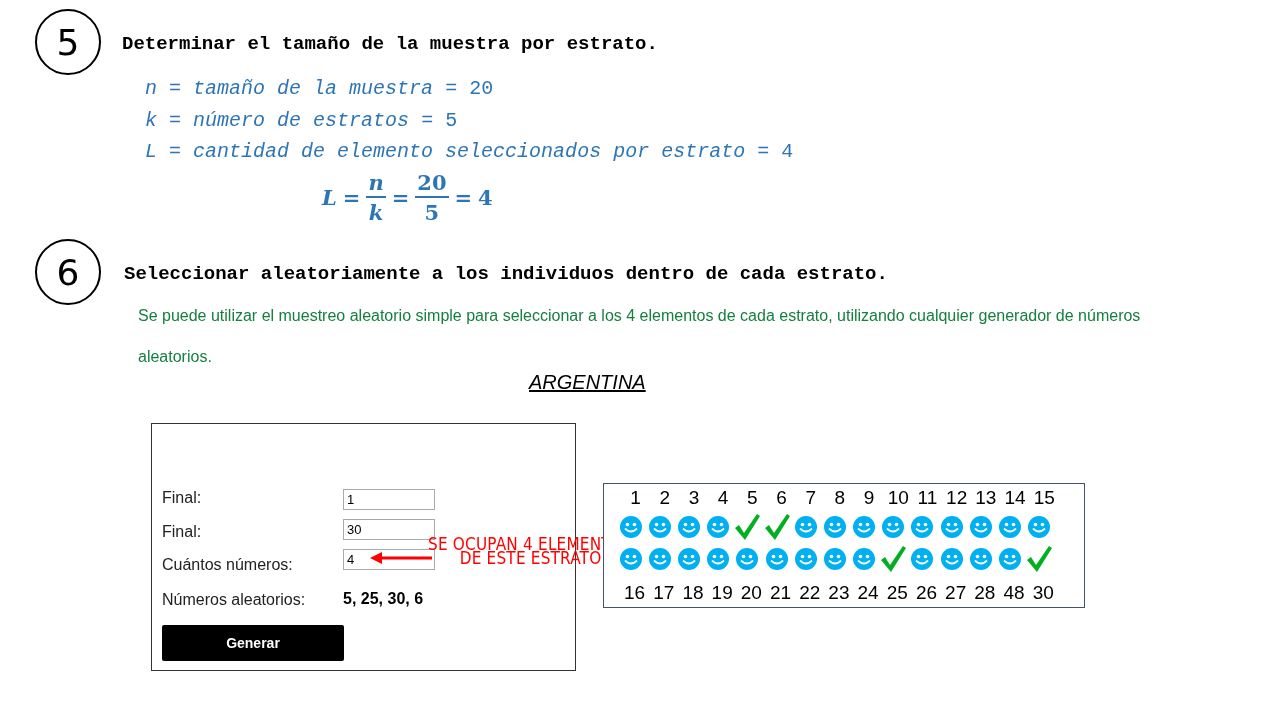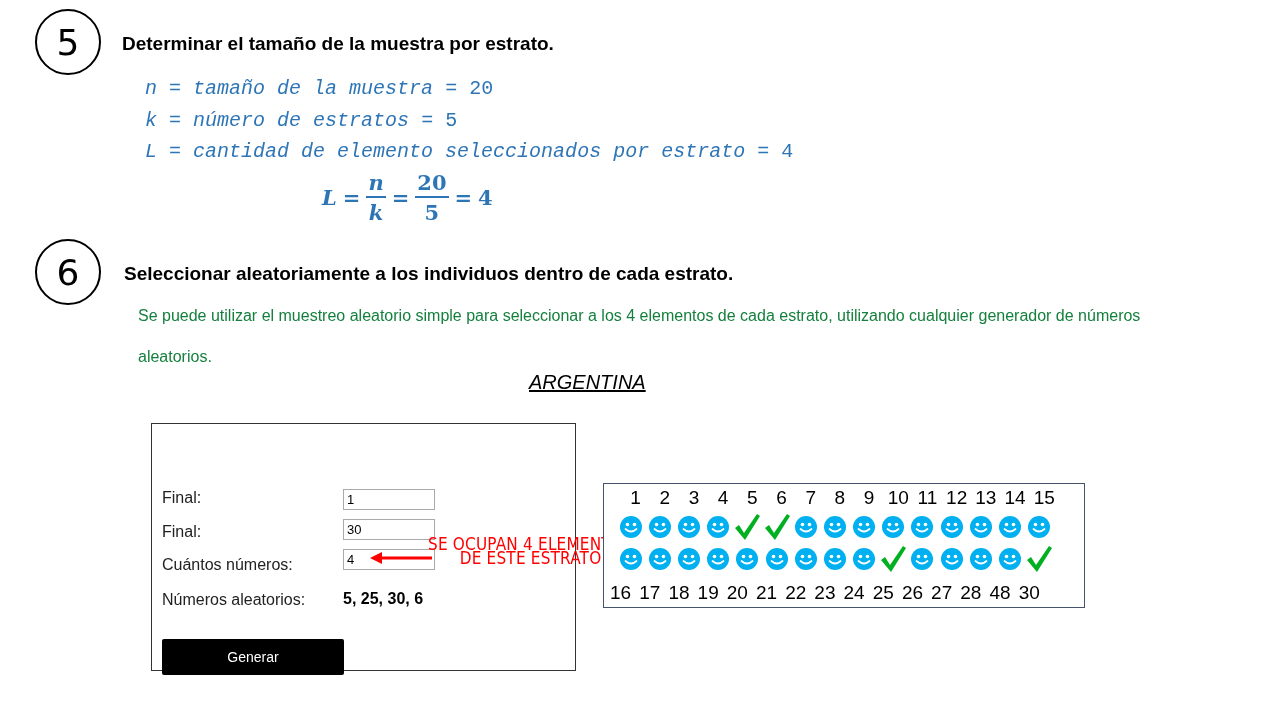--- a/index.html
+++ b/index.html
@@ -5,21 +5,21 @@
     * { box-sizing: border-box; margin: 0; padding: 0; }
     html, body { width: 1280px; height: 720px; background: #ffffff; overflow: hidden; }
     body { position: relative; font-family: "Liberation Sans", sans-serif; color: #000; }
 
     .step-circle {
       position: absolute; width: 66px; height: 66px; border: 2.5px solid #000; border-radius: 50%;
       display: flex; align-items: center; justify-content: center;
       font-family: "DejaVu Sans", sans-serif; font-size: 36px; font-weight: normal; color: #000;
     }
     .step-title {
-      position: absolute; font-family: Liberation Sans, sans-serif; font-weight: bold; font-size: 19px; color: #000; text-align: center;
+      position: absolute; font-family: Liberation Mono, monospace; font-weight: bold; font-size: 19px; color: #000; text-align: center;
     }
     .math {
       position: absolute; font-family: Liberation Mono, monospace; font-style: italic; font-size: 20px; color: #2e75b6;
       white-space: nowrap;
     }
     .math .up { font-style: normal; }
 
     .formula {
       position: absolute; left: 322px; top: 172px; color: #2e75b6; font-family: "DejaVu Serif", serif;
       font-weight: bold; font-size: 21px; display: flex; align-items: center; gap: 6px;
@@ -44,21 +44,21 @@
     }
     .gen-panel .prompt { position: absolute; left: 10px; top: 27px; font-size: 16px; color: #222; }
     .gen-panel .lbl { position: absolute; left: 10px; font-size: 16px; color: #222; }
     .gen-panel input {
       position: absolute; left: 191px; width: 92px; height: 21px; border: 1px solid #aaa;
       font-family: "Liberation Sans", sans-serif; font-size: 13px; padding-left: 3px; color: #000; background: #fff;
     }
     .gen-panel .result { position: absolute; left: 191px; top: 166px; font-size: 16px; font-weight: bold; color: #000; }
     .gen-panel .gen-btn {
       position: absolute; left: 10px; top: 201px; width: 182px; height: 36px; background: #000; color: #fff;
-      border: none; border-radius: 2px; font-family: "Liberation Sans", sans-serif; font-size: 14px; font-weight: normal; margin-top: 14px;
+      border: none; border-radius: 2px; font-family: "Liberation Sans", sans-serif; font-size: 14px; font-weight: bold;
     }
     .annot {
       position: absolute; left: 428px; top: 537px; font-family: "DejaVu Sans Condensed", "DejaVu Sans", sans-serif;
       font-size: 17px; color: #ff0000; text-align: center; line-height: 14px; letter-spacing: 0.2px;
     }
     .arrow { position: absolute; left: 370px; top: 552px; }
 
     
     .pop-box {
       position: absolute; left: 603px; top: 483px; width: 482px; height: 125px; border: 1.5px solid #44546a; background: #fff;
@@ -373,21 +373,21 @@
           <circle cx="15.5" cy="9.5" r="1.8" fill="#fff"></circle>
           <path d="M6.5 14 Q12 19 17.5 14" stroke="#fff" stroke-width="1.8" fill="none" stroke-linecap="round"></path>
         </svg>
       </div>
       <div class="cell">
         <svg width="28" height="30" viewBox="0 0 28 30">
           <path d="M2 16 L6 13 L11 21 L24 2 L27 4 L12 28 Z" fill="#00b020"></path>
         </svg>
       </div>
     </div>
-  <div class="num-row" id="bottom-nums" style="top:98px; left:2px;justify-content:space-between;">
+  <div class="num-row" id="bottom-nums" style="top:98px; left:16px;justify-content:space-between;">
       <span>16</span>
       <span>17</span>
       <span>18</span>
       <span>19</span>
       <span>20</span>
       <span>21</span>
       <span>22</span>
       <span>23</span>
       <span>24</span>
       <span>25</span>

